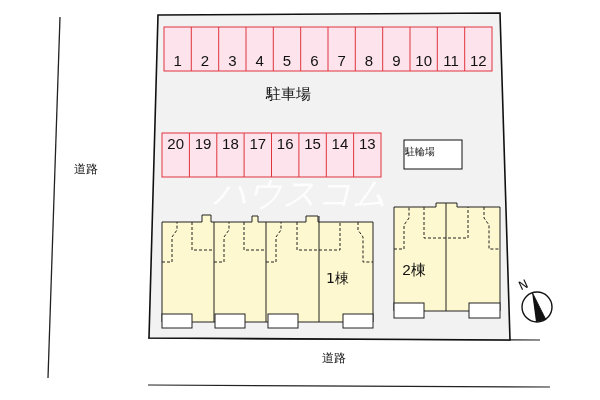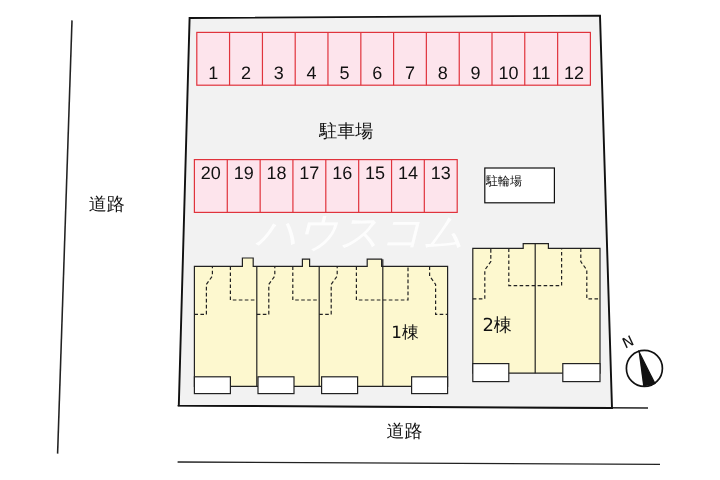--- a/index.html
+++ b/index.html
@@ -1,19 +1,19 @@
 <!DOCTYPE html>
 <html><head>
 <meta charset="utf-8">
 <style>
   html, body { margin:0; padding:0; background:#ffffff; }
   body { width:600px; height:400px; position:relative; overflow:hidden;
          font-family:"DejaVu Sans", sans-serif; color:#111; }
   svg { position:absolute; left:0; top:0; }
-  .lbl { position:absolute; font-size:15px; line-height:1; white-space:nowrap; }
+  .lbl { position:absolute; font-size:12px; line-height:1; white-space:nowrap; }
   .spot-num { font-family:"Liberation Sans", sans-serif; font-size:15px; fill:#111; }
 </style>
 </head>
 <body>
 
 <svg width="600" height="400" viewBox="0 0 600 400">
 
   <line x1="60" y1="17" x2="48" y2="378" stroke="#222" stroke-width="1.3"></line>
 
   <line x1="148" y1="338" x2="540" y2="340" stroke="#222" stroke-width="1.2"></line>
@@ -122,17 +122,17 @@
   <g transform="translate(537,307)">
     <circle cx="0" cy="0" r="15" fill="#fff" stroke="#111" stroke-width="1.4"></circle>
     <polygon points="-5,-15 2,-1 9,13" fill="#111"></polygon>
     <polygon points="-5,-15 9,13 -1,15" fill="#111"></polygon>
     <line x1="-5" y1="-15" x2="9" y2="13" stroke="#111" stroke-width="1"></line>
   </g>
 </svg>
 
 <div class="lbl" style="left:74px;top:163px;">道路</div>
 <div class="lbl" style="left:322px;top:352px;">道路</div>
-<div class="lbl" style="left:266px;top:87px;font-size:15px;margin-top:15px;">駐車場</div>
+<div class="lbl" style="left:266px;top:87px;font-size:15px;">駐車場</div>
 <div class="lbl" style="left:405px;top:147px;font-size:10px;">駐輪場</div>
 <div class="lbl" style="left:326px;top:271px;font-size:14px;">1棟</div>
-<div class="lbl" style="left:402px;top:264px;font-size:15px;">2棟</div>
+<div class="lbl" style="left:402px;top:264px;font-size:15px;font-family:Liberation Mono, monospace;">2棟</div>
 <div class="lbl" style="left:519px;top:279px;font-size:12px;transform:rotate(-25deg);">N</div>
 
 </body></html>

